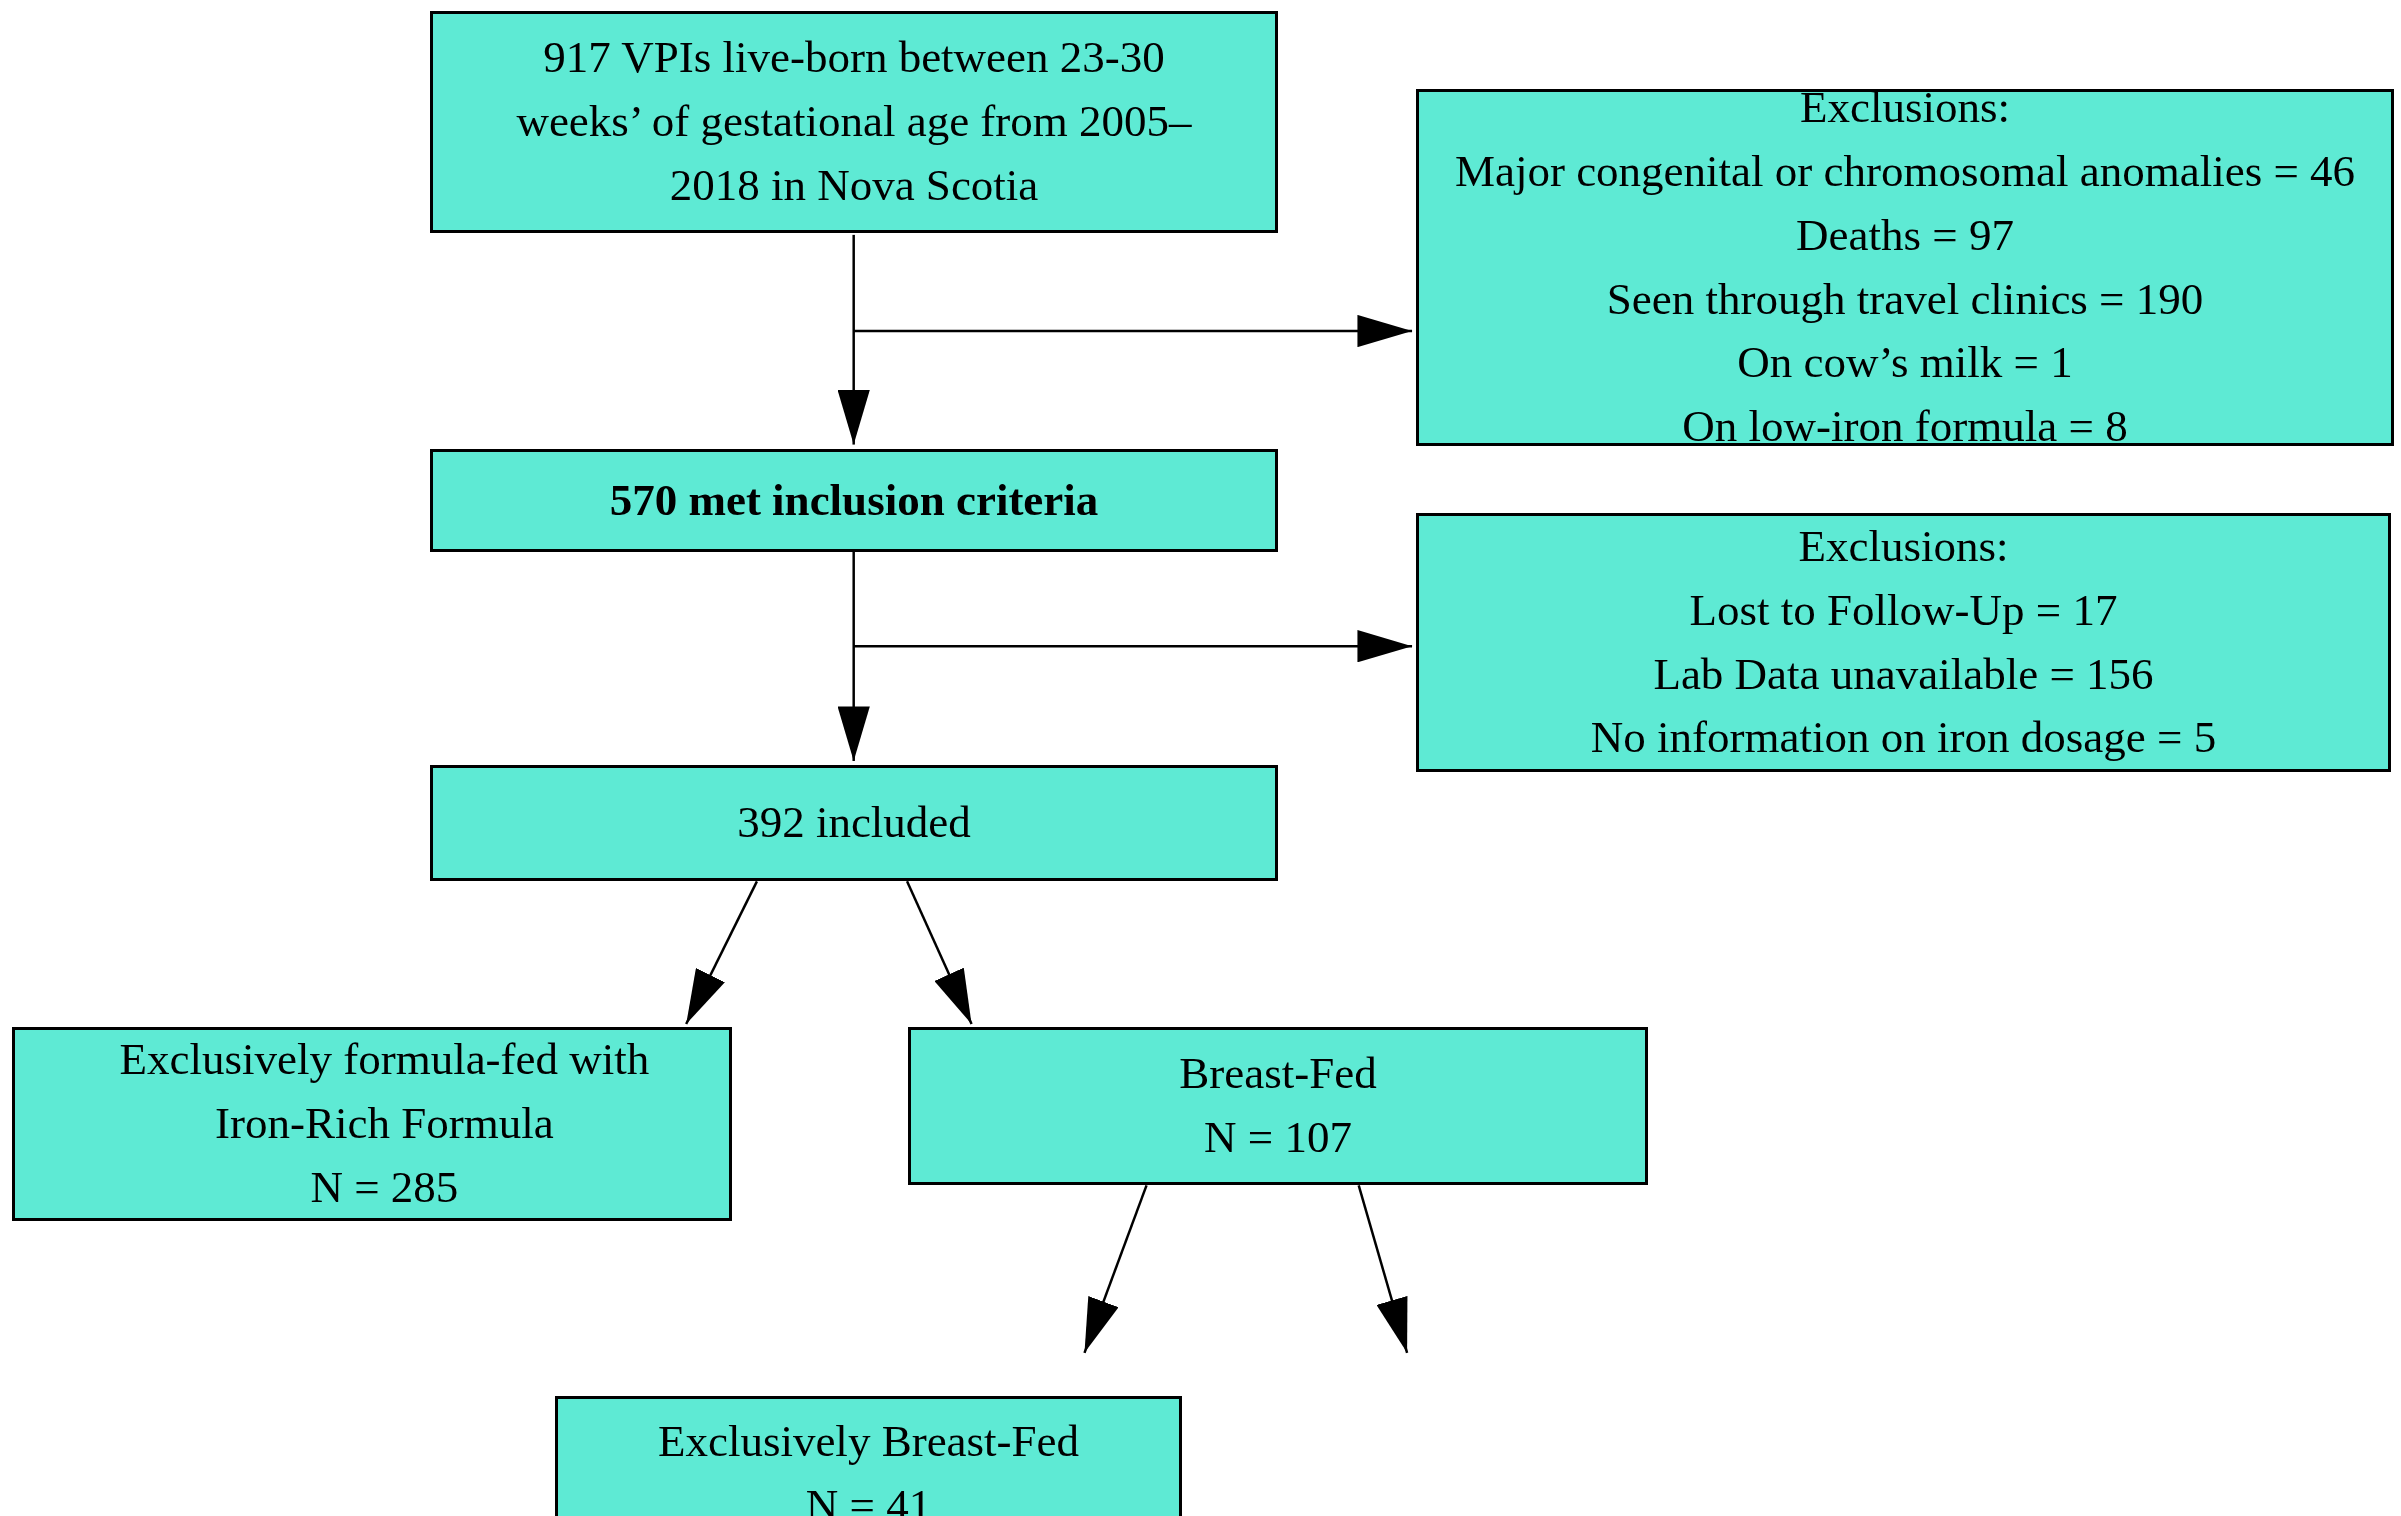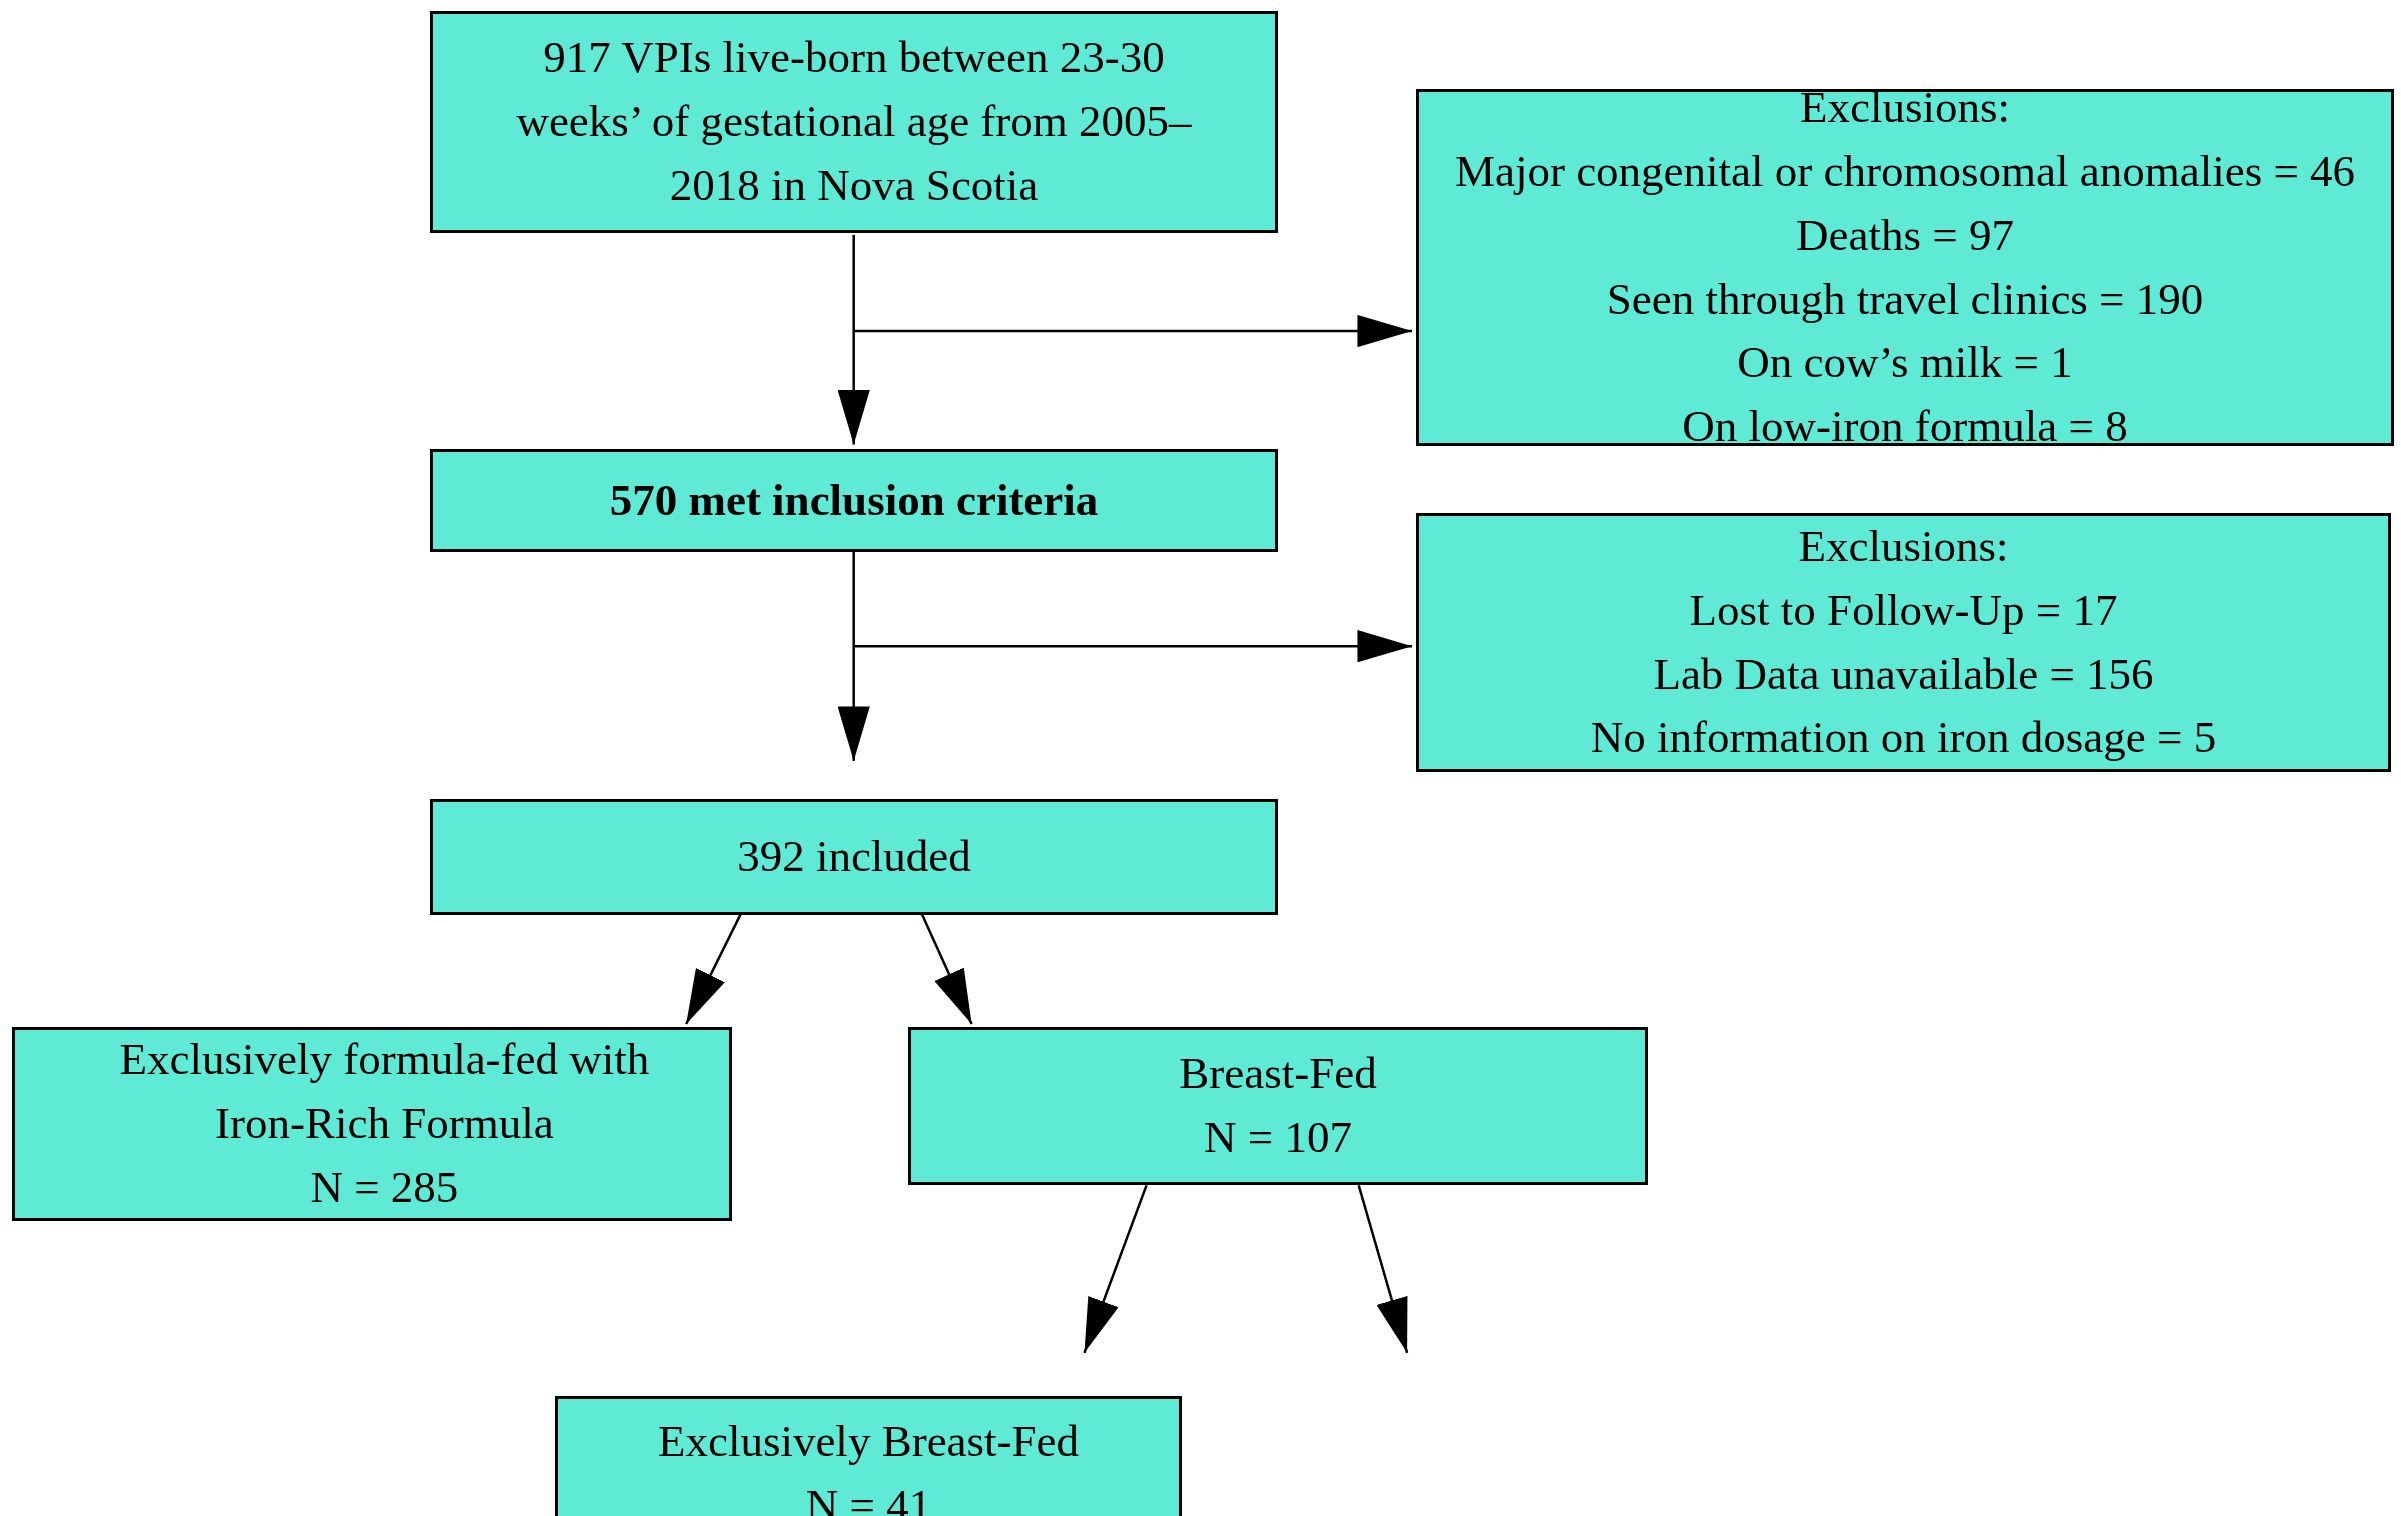--- a/index.html
+++ b/index.html
@@ -41,21 +41,21 @@
     text-align: left;
     padding: 0 23.6px;
   }
   .node .line { display: block; }
 
   
   #box-population { left: 430px;  top: 11.2px;   width: 848px; height: 222px; padding: 0 37px; }
   #box-exclusions-1 { left: 1416px; top: 89px;  width: 978px; height: 357px; }
   #box-inclusion  { left: 430px;  top: 449px;  width: 848px; height: 103px; font-weight: bold; }
   #box-exclusions-2 { left: 1416px; top: 513px;  width: 975px; height: 259px; }
-  #box-included   { left: 430px;  top: 799px; width: 848px; height: 116px; }
+  #box-included   { left: 430px;  top: 765px; width: 848px; height: 116px; }
   #box-formula-fed { left: 12.4px;  top: 1027px; width: 720px; height: 194px; padding-left: 24px; }
   #box-breast-fed { left: 908px; top: 1027px; width: 740px; height: 158px; }
   #box-excl-breast-fed { left: 555px; top: 1356px; width: 627px; height: 156px; margin-top: 40px; }
   #box-part-breast-fed { left: 1307px; top: 1356px; width: 618px; height: 156px; }
 </style>
 </head>
 <body>
 
 <div class="canvas">
 

